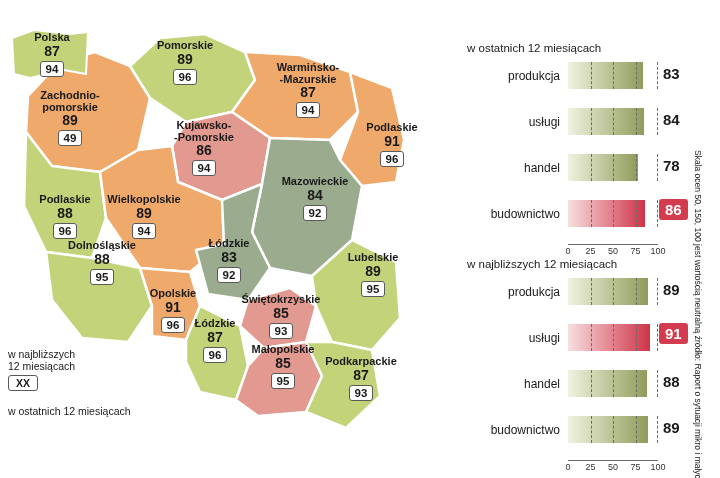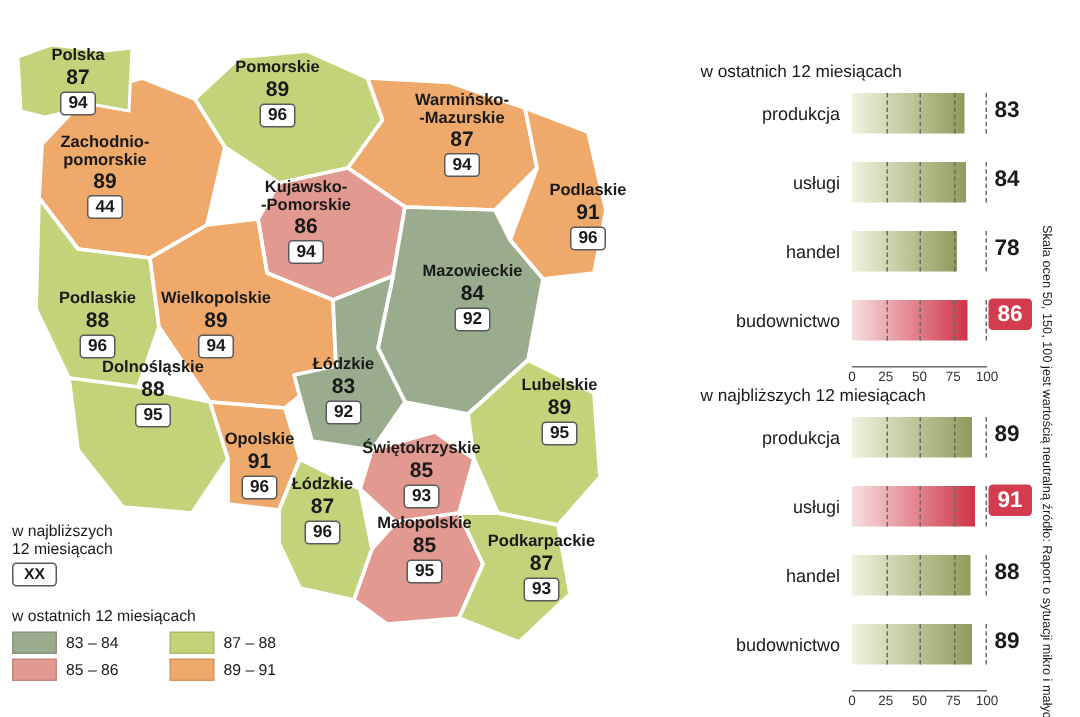--- a/index.html
+++ b/index.html
@@ -136,21 +136,21 @@
   <div class="reg" style="left:142px;top:40px;width:86px;">
     <div class="name">Pomorskie</div>
     <div class="v1">89</div>
     <div class="v2">96</div>
   </div>
 
   <div class="reg" style="left:22px;top:90px;width:96px;">
     <div class="name" style="white-space:pre-line">Zachodnio-
 pomorskie</div>
     <div class="v1">89</div>
-    <div class="v2">44</div>
+    <div class="v2">49</div>
   </div>
 
   <div class="reg" style="left:258px;top:62px;width:100px;">
     <div class="name" style="white-space:pre-line">Warmińsko-
 -Mazurskie</div>
     <div class="v1">87</div>
     <div class="v2">94</div>
   </div>
 
   <div class="reg" style="left:158px;top:120px;width:92px;">
@@ -233,38 +233,20 @@
   </div>
 
   <div class="legend-najbl">
     <div class="lt">w najbliższych</div>
     <div class="lt">12 miesiącach</div>
     <div class="xx">XX</div>
   </div>
 
   <div class="legend-ost">
     <div class="lt">w ostatnich 12 miesiącach</div>
-    <div class="swatch-grid">
-      <div class="sw">
-        <span class="box" style="background:#9aab8e"></span>
-        <span>83 – 84</span>
-      </div>
-      <div class="sw">
-        <span class="box" style="background:#c3d37a"></span>
-        <span>87 – 88</span>
-      </div>
-      <div class="sw">
-        <span class="box" style="background:#e2998f"></span>
-        <span>85 – 86</span>
-      </div>
-      <div class="sw">
-        <span class="box" style="background:#eea96b"></span>
-        <span>89 – 91</span>
-      </div>
-    </div>
   </div>
 </div>
 
 <div class="right">
 
 
   <div class="sub a">w ostatnich 12 miesiącach</div>
 
   <div class="chart top">
 

